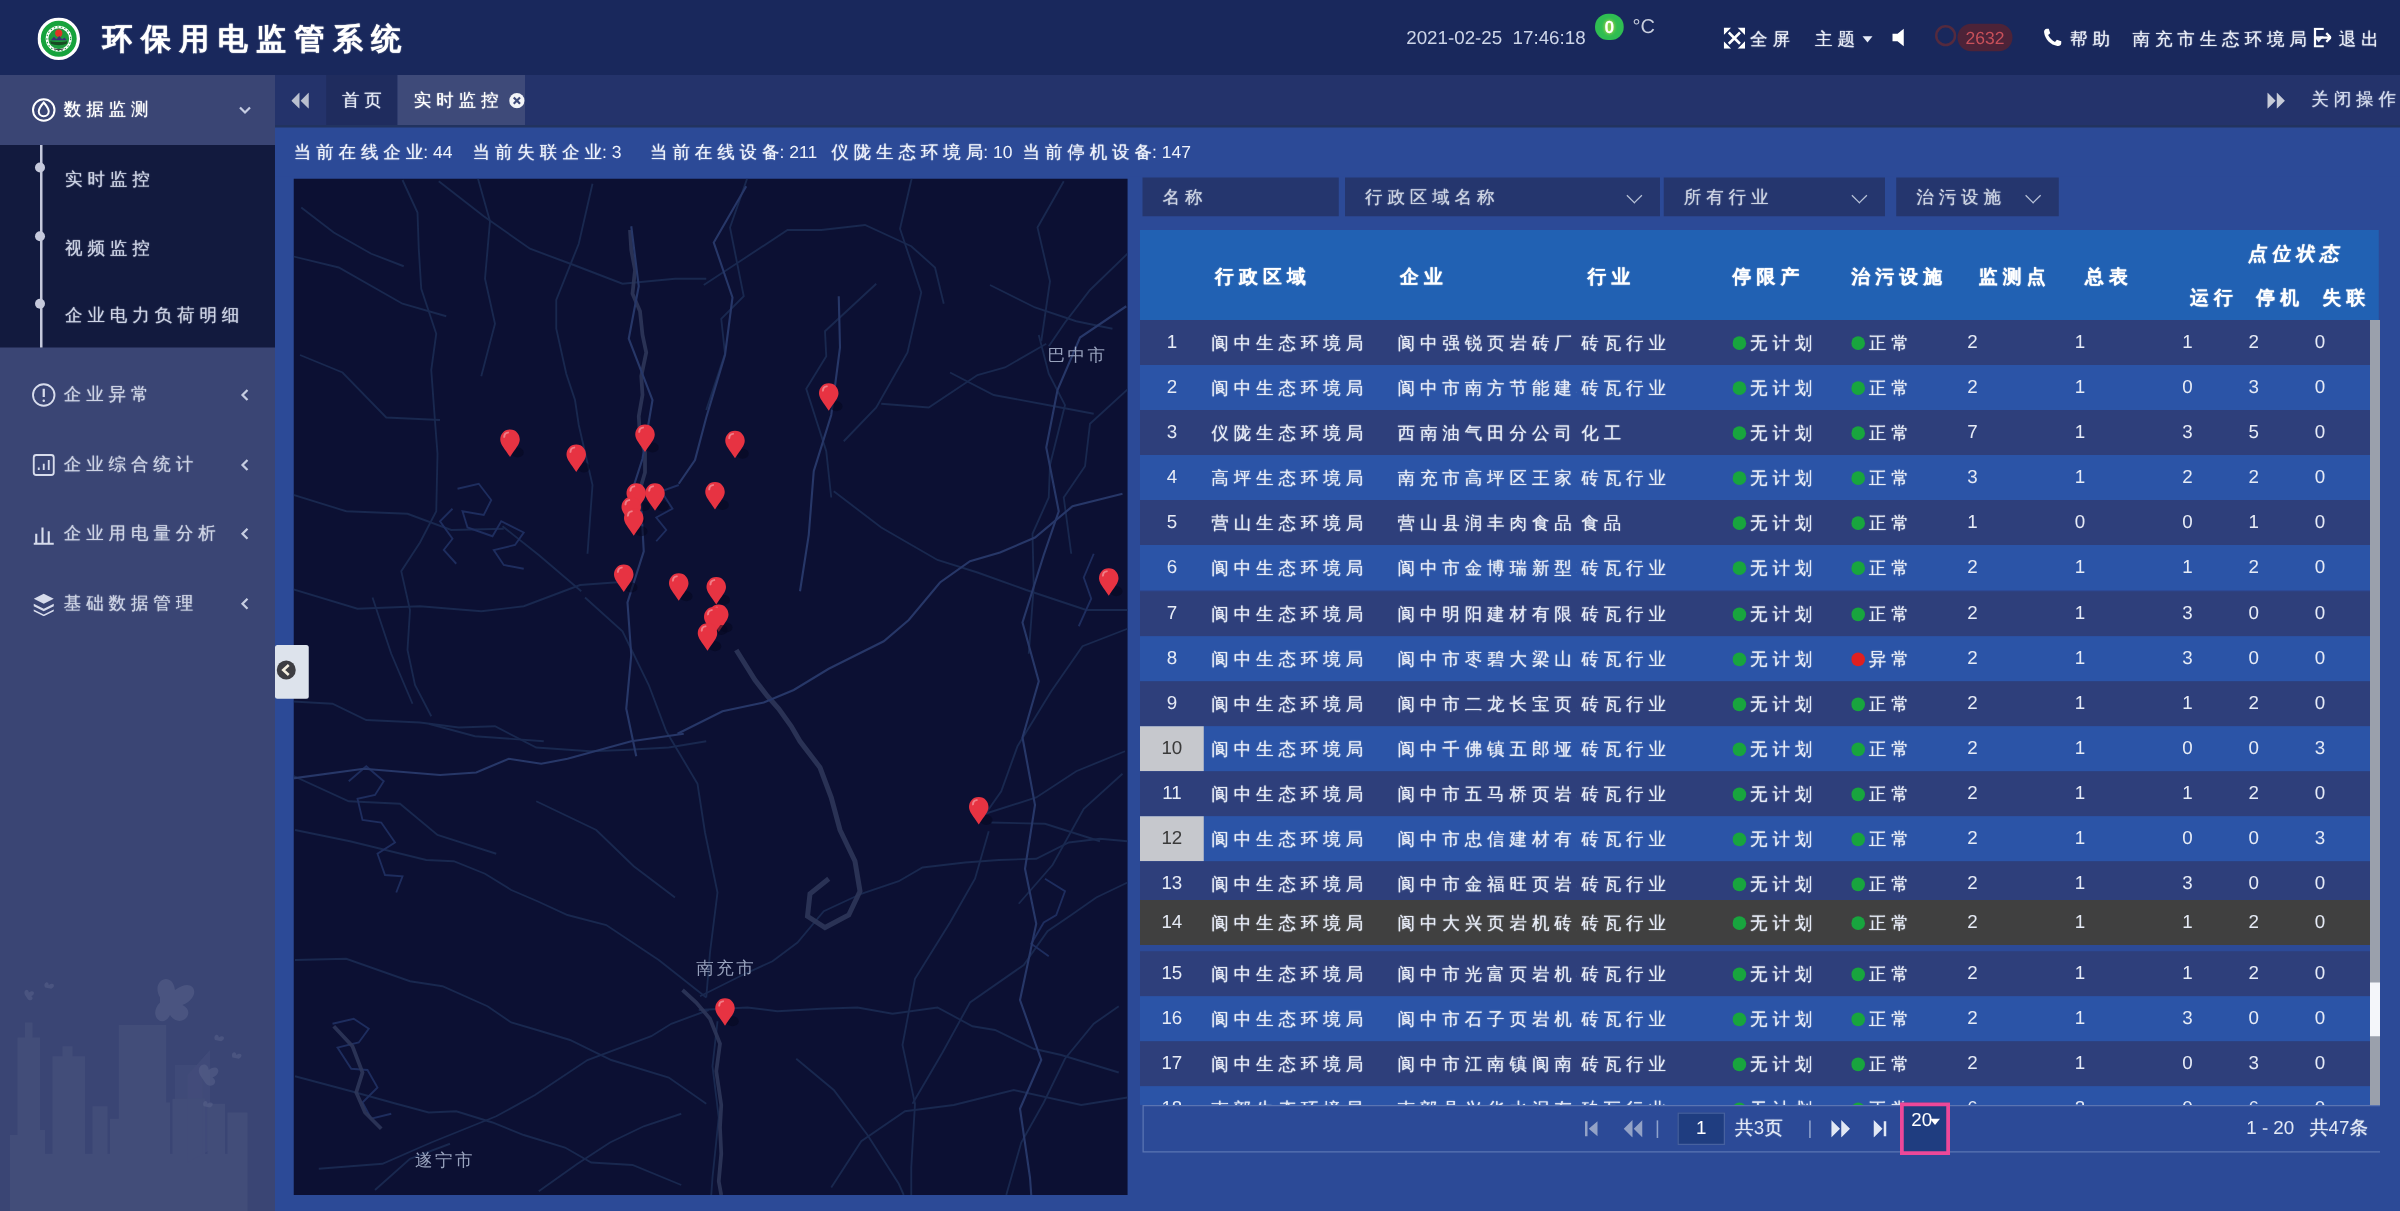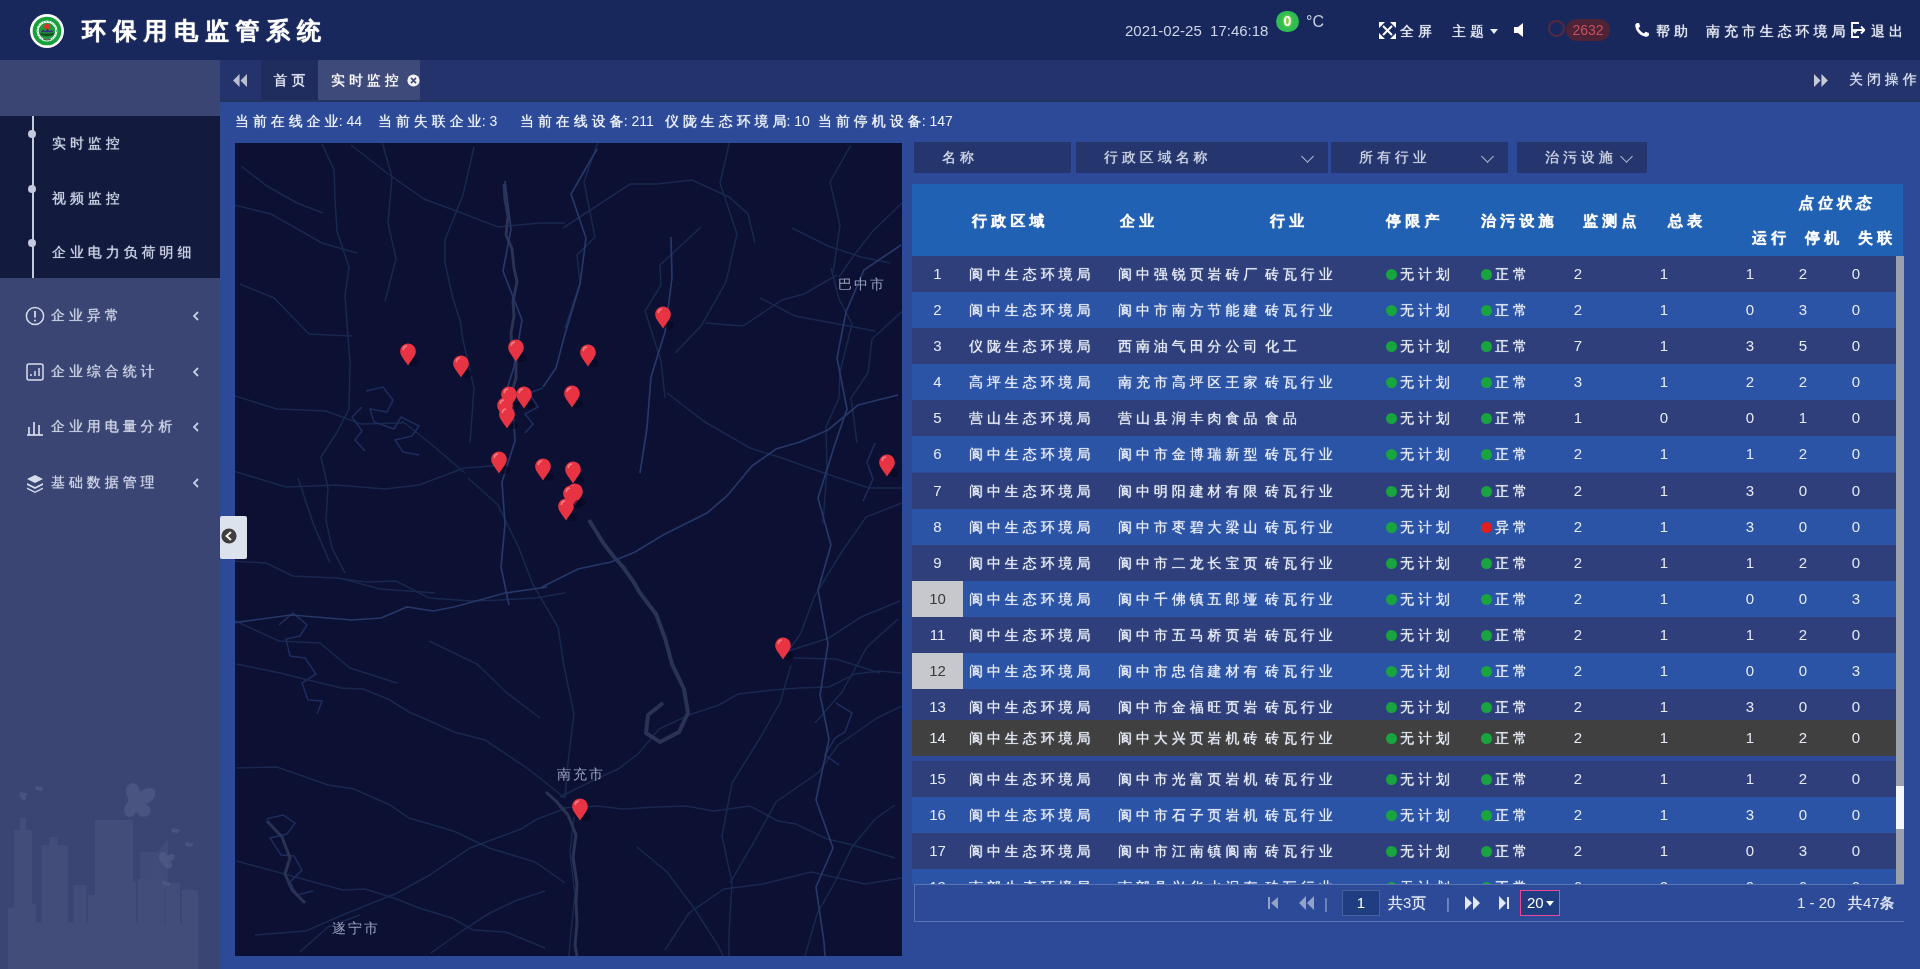--- a/index.html
+++ b/index.html
@@ -13,21 +13,21 @@
 .mi svg.ic{position:absolute;left:25px;top:50%;transform:translateY(-50%)}
 .chev{position:absolute;right:18px;top:50%;transform:translateY(-50%);color:#aeb6cf;font-size:12px}
 .sub{position:absolute;left:0;width:220px;height:40px;color:#ccd2e4;font-size:14px}
 .sub .txt{position:absolute;left:52px;top:50%;transform:translateY(-50%);white-space:nowrap}
 .sub .bullet{position:absolute;left:28px;top:6px;width:8px;height:8px;border-radius:50%;background:#c5c9dc}
 #tabbar{position:absolute;left:220px;top:60px;width:1700px;height:40px;background:#24336b}
 #statsbar{position:absolute;left:220px;top:100px;width:1700px;height:41px;background:#2c4a97;border-top:2px solid #22335f;color:#eef2fb;font-size:14px}
 .stat{position:absolute;top:50%;transform:translateY(-50%);white-space:nowrap}
 #map{position:absolute;left:235px;top:143px;width:667px;height:813px;background:#0d1034;overflow:hidden}
 #panel{position:absolute;left:912px;top:141px;width:994px;height:828px}
-.finput{position:absolute;height:31px;top:1px;white-space:nowrap;background:#25366e;color:#ccd3e3;font-size:14px;line-height:31px;padding-left:28px}
+.finput{position:absolute;height:31px;top:1px;white-space:nowrap;background:#25366e;color:#ccd3e3;font-size:14px;line-height:31px;padding-left:16px}
 .fsel .car{position:absolute;right:16px;top:10px;width:9px;height:9px;border-right:1.8px solid #b9c3d8;border-bottom:1.8px solid #b9c3d8;transform:rotate(45deg)}
 #thead{position:absolute;left:0;top:42.5px;width:991px;height:72.5px;background:#2161b3;color:#fff;font-size:15px;font-weight:bold}
 .th{position:absolute;white-space:nowrap}
 #tbody{position:absolute;left:0;top:115px;width:994px;height:628px;overflow:hidden}
 .row{position:absolute;left:0;width:984px;height:36.08px;color:#e6ebf6;font-size:15px}
 .row .num{position:absolute;left:0;top:0;width:51px;height:36.08px;line-height:36.08px;text-align:center}
 .row .numg{position:absolute;left:0;top:0;width:51px;height:36.08px;line-height:36.08px;text-align:center;background:#c6c8cd;color:#3a3a3a}
 .cl{position:absolute;top:0;height:36.08px;line-height:36.08px;white-space:nowrap;overflow:hidden;font-size:14px}
 .cc{position:absolute;top:0;height:36.08px;line-height:36.08px;text-align:center}
 .dot{display:inline-block;width:11px;height:11px;border-radius:50%;margin-right:3px;vertical-align:-1px}
@@ -71,20 +71,30 @@
   <svg class="abs" style="left:1849px;top:22px" width="16" height="16" viewBox="0 0 16 16" fill="none" stroke="#fff" stroke-width="1.8">
       <path d="M10 1 L3 1 L3 15 L10 15"></path>
       <path d="M7 8 L15 8 M12 4.5 L15.5 8 L12 11.5"></path>
     </svg>
   <div class="abs" style="left:1871px;top:23px;color:#e9edf7;font-size:14px"><i class="c">退出</i></div>
 </div>
 
 <div id="sidebar">
   <div id="sdark"></div>
   <div style="position:absolute;left:31.5px;top:56px;width:2px;height:162px;background:#c5c9dc"></div>
+  <div class="mi" style="top:0px;height:56px;color:#fff">
+    <svg class="ic" width="20" height="20" viewBox="0 0 20 20" fill="none" stroke="#fff" stroke-width="1.6">
+        <circle cx="10" cy="10" r="8.6"></circle>
+        <path d="M10 4 C7 7.5 6 9 6 11 a4 4 0 0 0 8 0 C14 9 13 7.5 10 4 Z"></path>
+      </svg>
+    <span class="txt"><i class="c">数据监测</i></span>
+    <svg class="chev" width="12" height="12" viewBox="0 0 12 12" fill="none" stroke="#c6cde2" stroke-width="1.8">
+        <path d="M2 4 L6 8 L10 4"></path>
+      </svg>
+  </div>
   <div class="sub" style="top:64px">
       <span class="bullet"></span>
       <span class="txt"><i class="c">实时监控</i></span>
     </div>
   <div class="sub" style="top:173px">
       <span class="bullet"></span>
       <span class="txt"><i class="c">企业电力负荷明细</i></span>
     </div>
   <div class="sub" style="top:119px">
       <span class="bullet"></span>
@@ -639,16 +649,16 @@
     <div class="pgico" style="left:409px;color:#8fa3cc">|</div>
     <div class="pgico" style="left:427px;width:38px;height:26px;background:#1f3d80;border:1px solid #47619f;text-align:center;line-height:24px;color:#fff">1</div>
     <div class="pgico" style="left:473px"><i class="c">共</i>3<i class="c">页</i></div>
     <div class="pgico" style="left:531px;color:#8fa3cc">|</div>
     <svg class="pgico" style="left:550px" width="16" height="14" viewBox="0 0 16 14" fill="#e2e8f5">
         <path d="M0 0 L0 14 L7 7 Z M8 0 L8 14 L15 7 Z"></path>
       </svg>
     <svg class="pgico" style="left:583px" width="14" height="14" viewBox="0 0 14 14" fill="#e2e8f5">
         <path d="M1 0 L1 14 L8 7 Z M9 1 L11 1 L11 13 L9 13 Z"></path>
       </svg>
-    <div class="pgico" style="left:605px;width:40px;height:26px;background:#1f3d80;border:1px solid #ec4899;color:#fff;line-height:24px"><span style="margin-left:6px">20</span><span style="position:absolute;right:5px;top:10px;width:0;height:0;border-left:4px solid transparent;border-right:4px solid transparent;border-top:5px solid #fff"></span></div>
+    <div class="pgico" style="left:605px;width:40px;height:42px;background:#1f3d80;border:3px solid #ec4899;color:#fff;line-height:24px"><span style="margin-left:6px">20</span><span style="position:absolute;right:5px;top:10px;width:0;height:0;border-left:4px solid transparent;border-right:4px solid transparent;border-top:5px solid #fff"></span></div>
     <div class="pgico" style="left:882px">1 - 20&nbsp;&nbsp; <i class="c">共</i>47<i class="c">条</i></div>
   </div>
 </div>
 
 </body></html>

